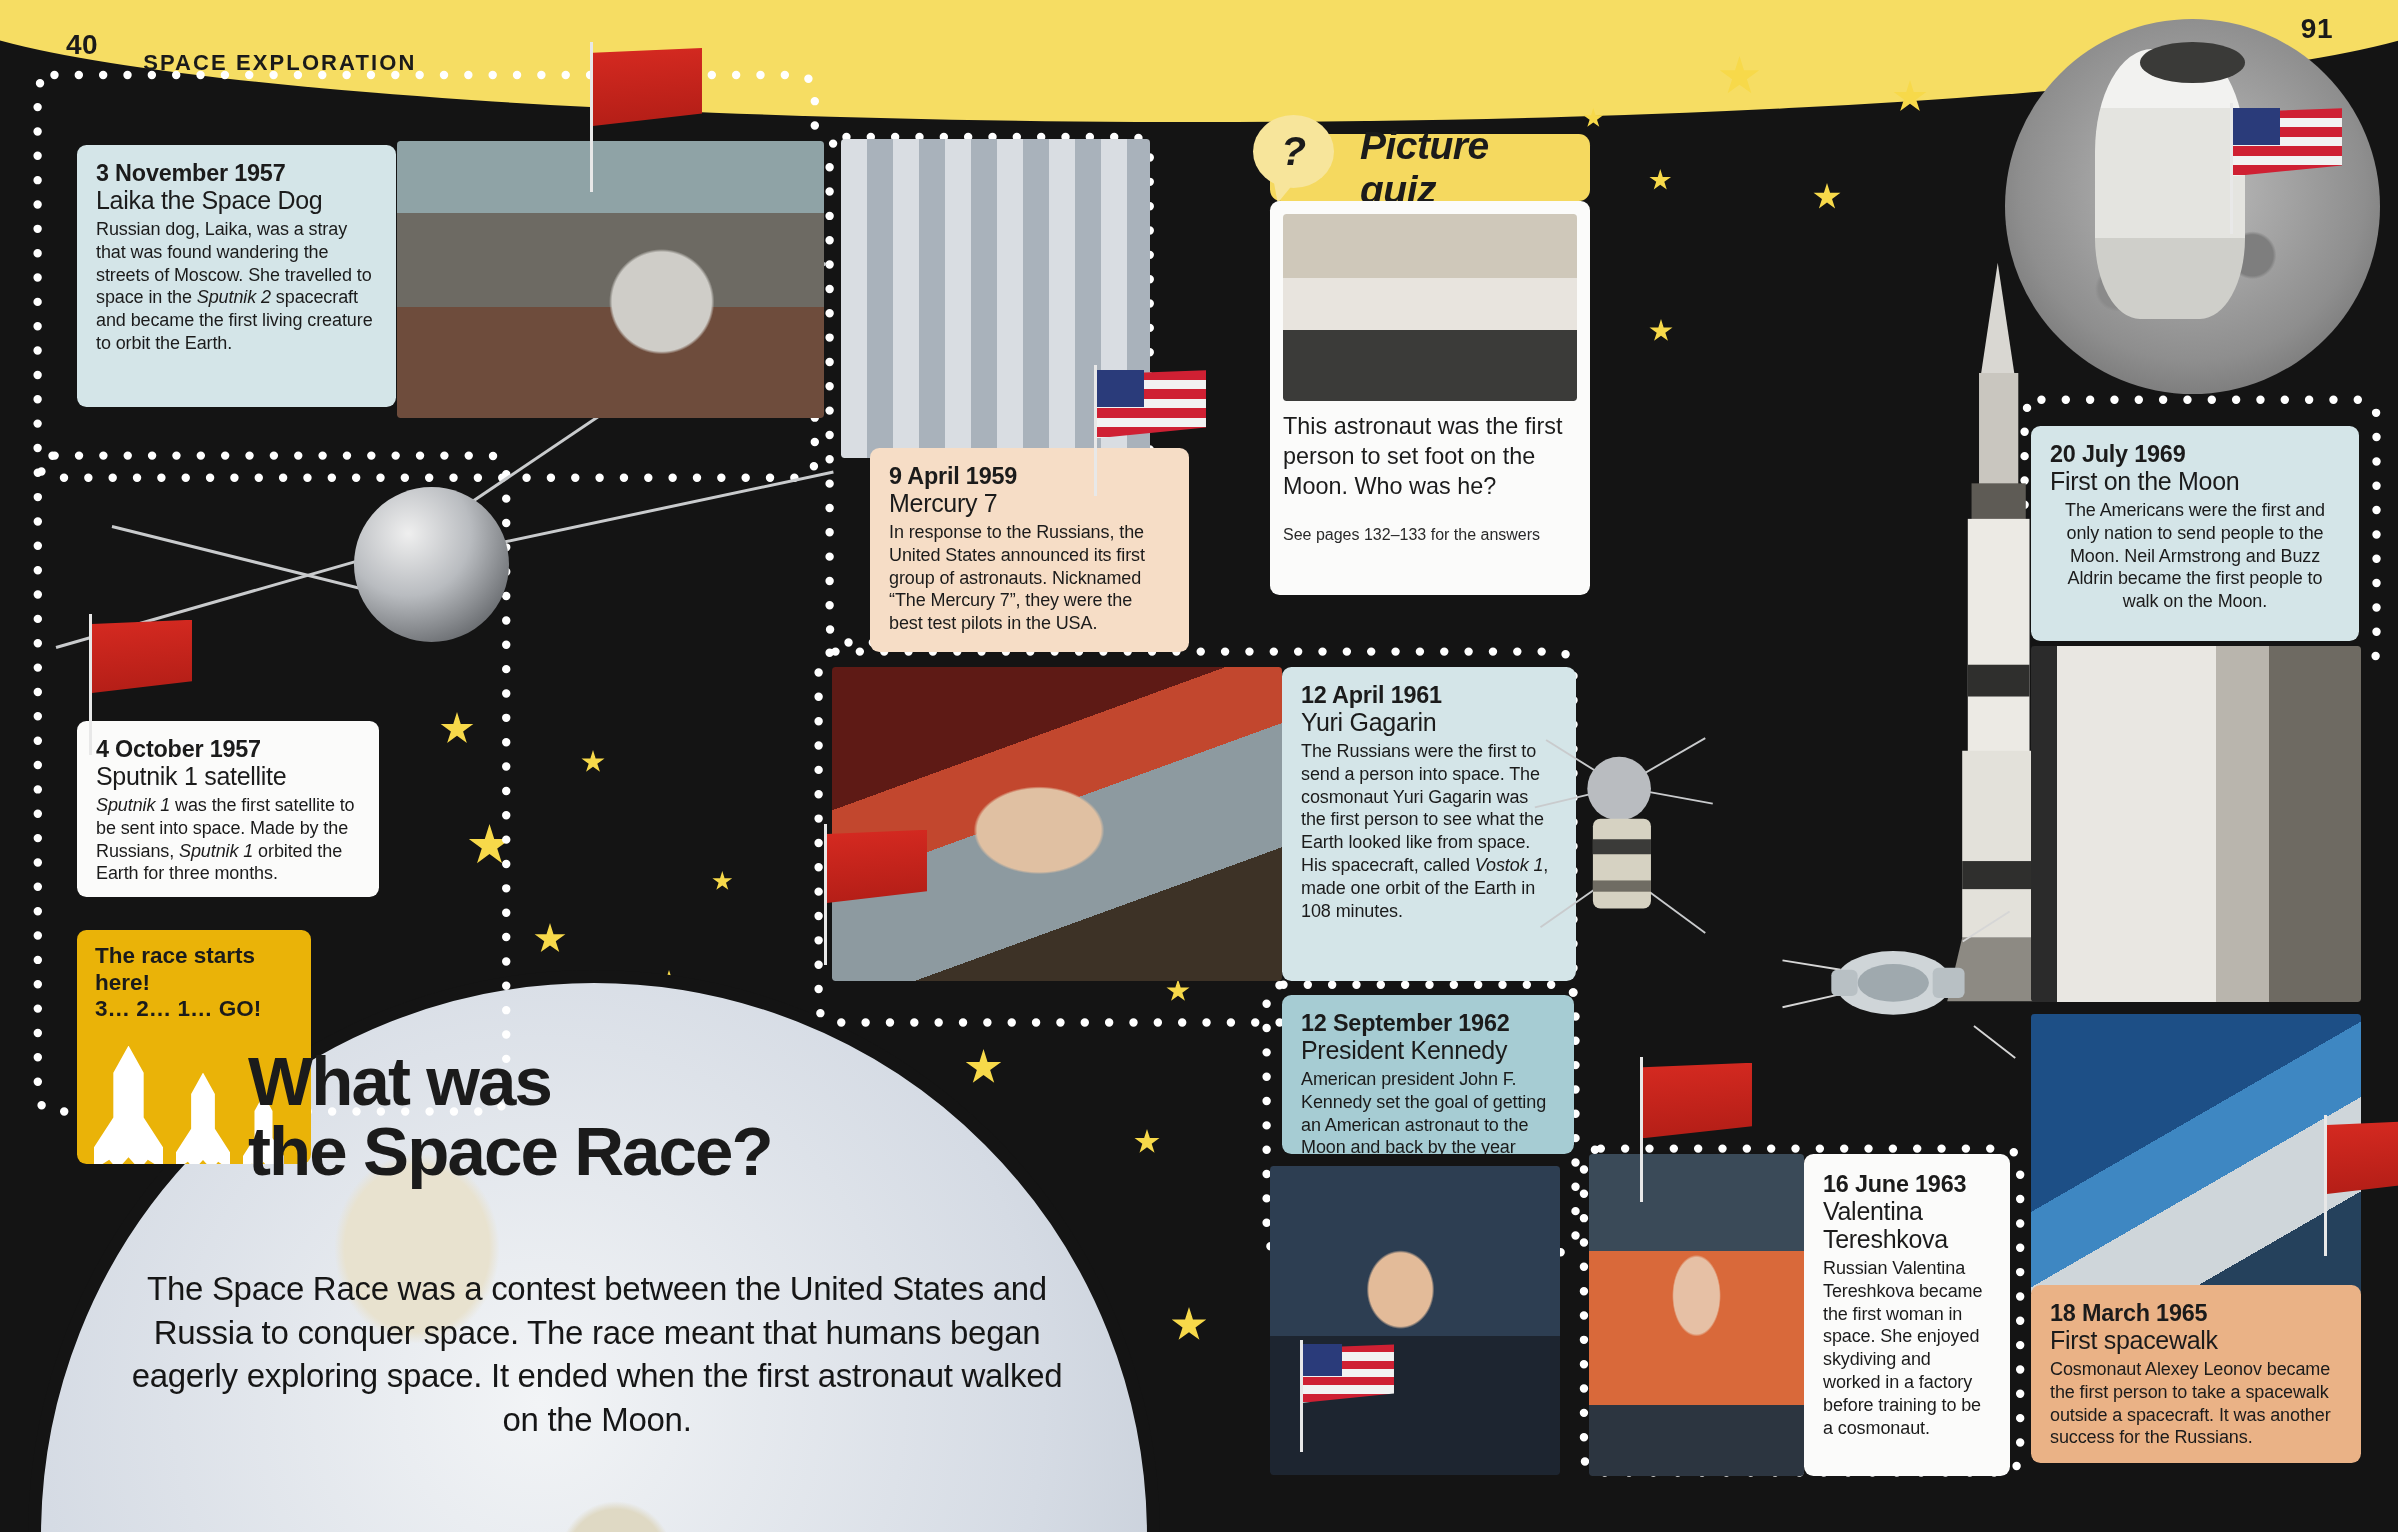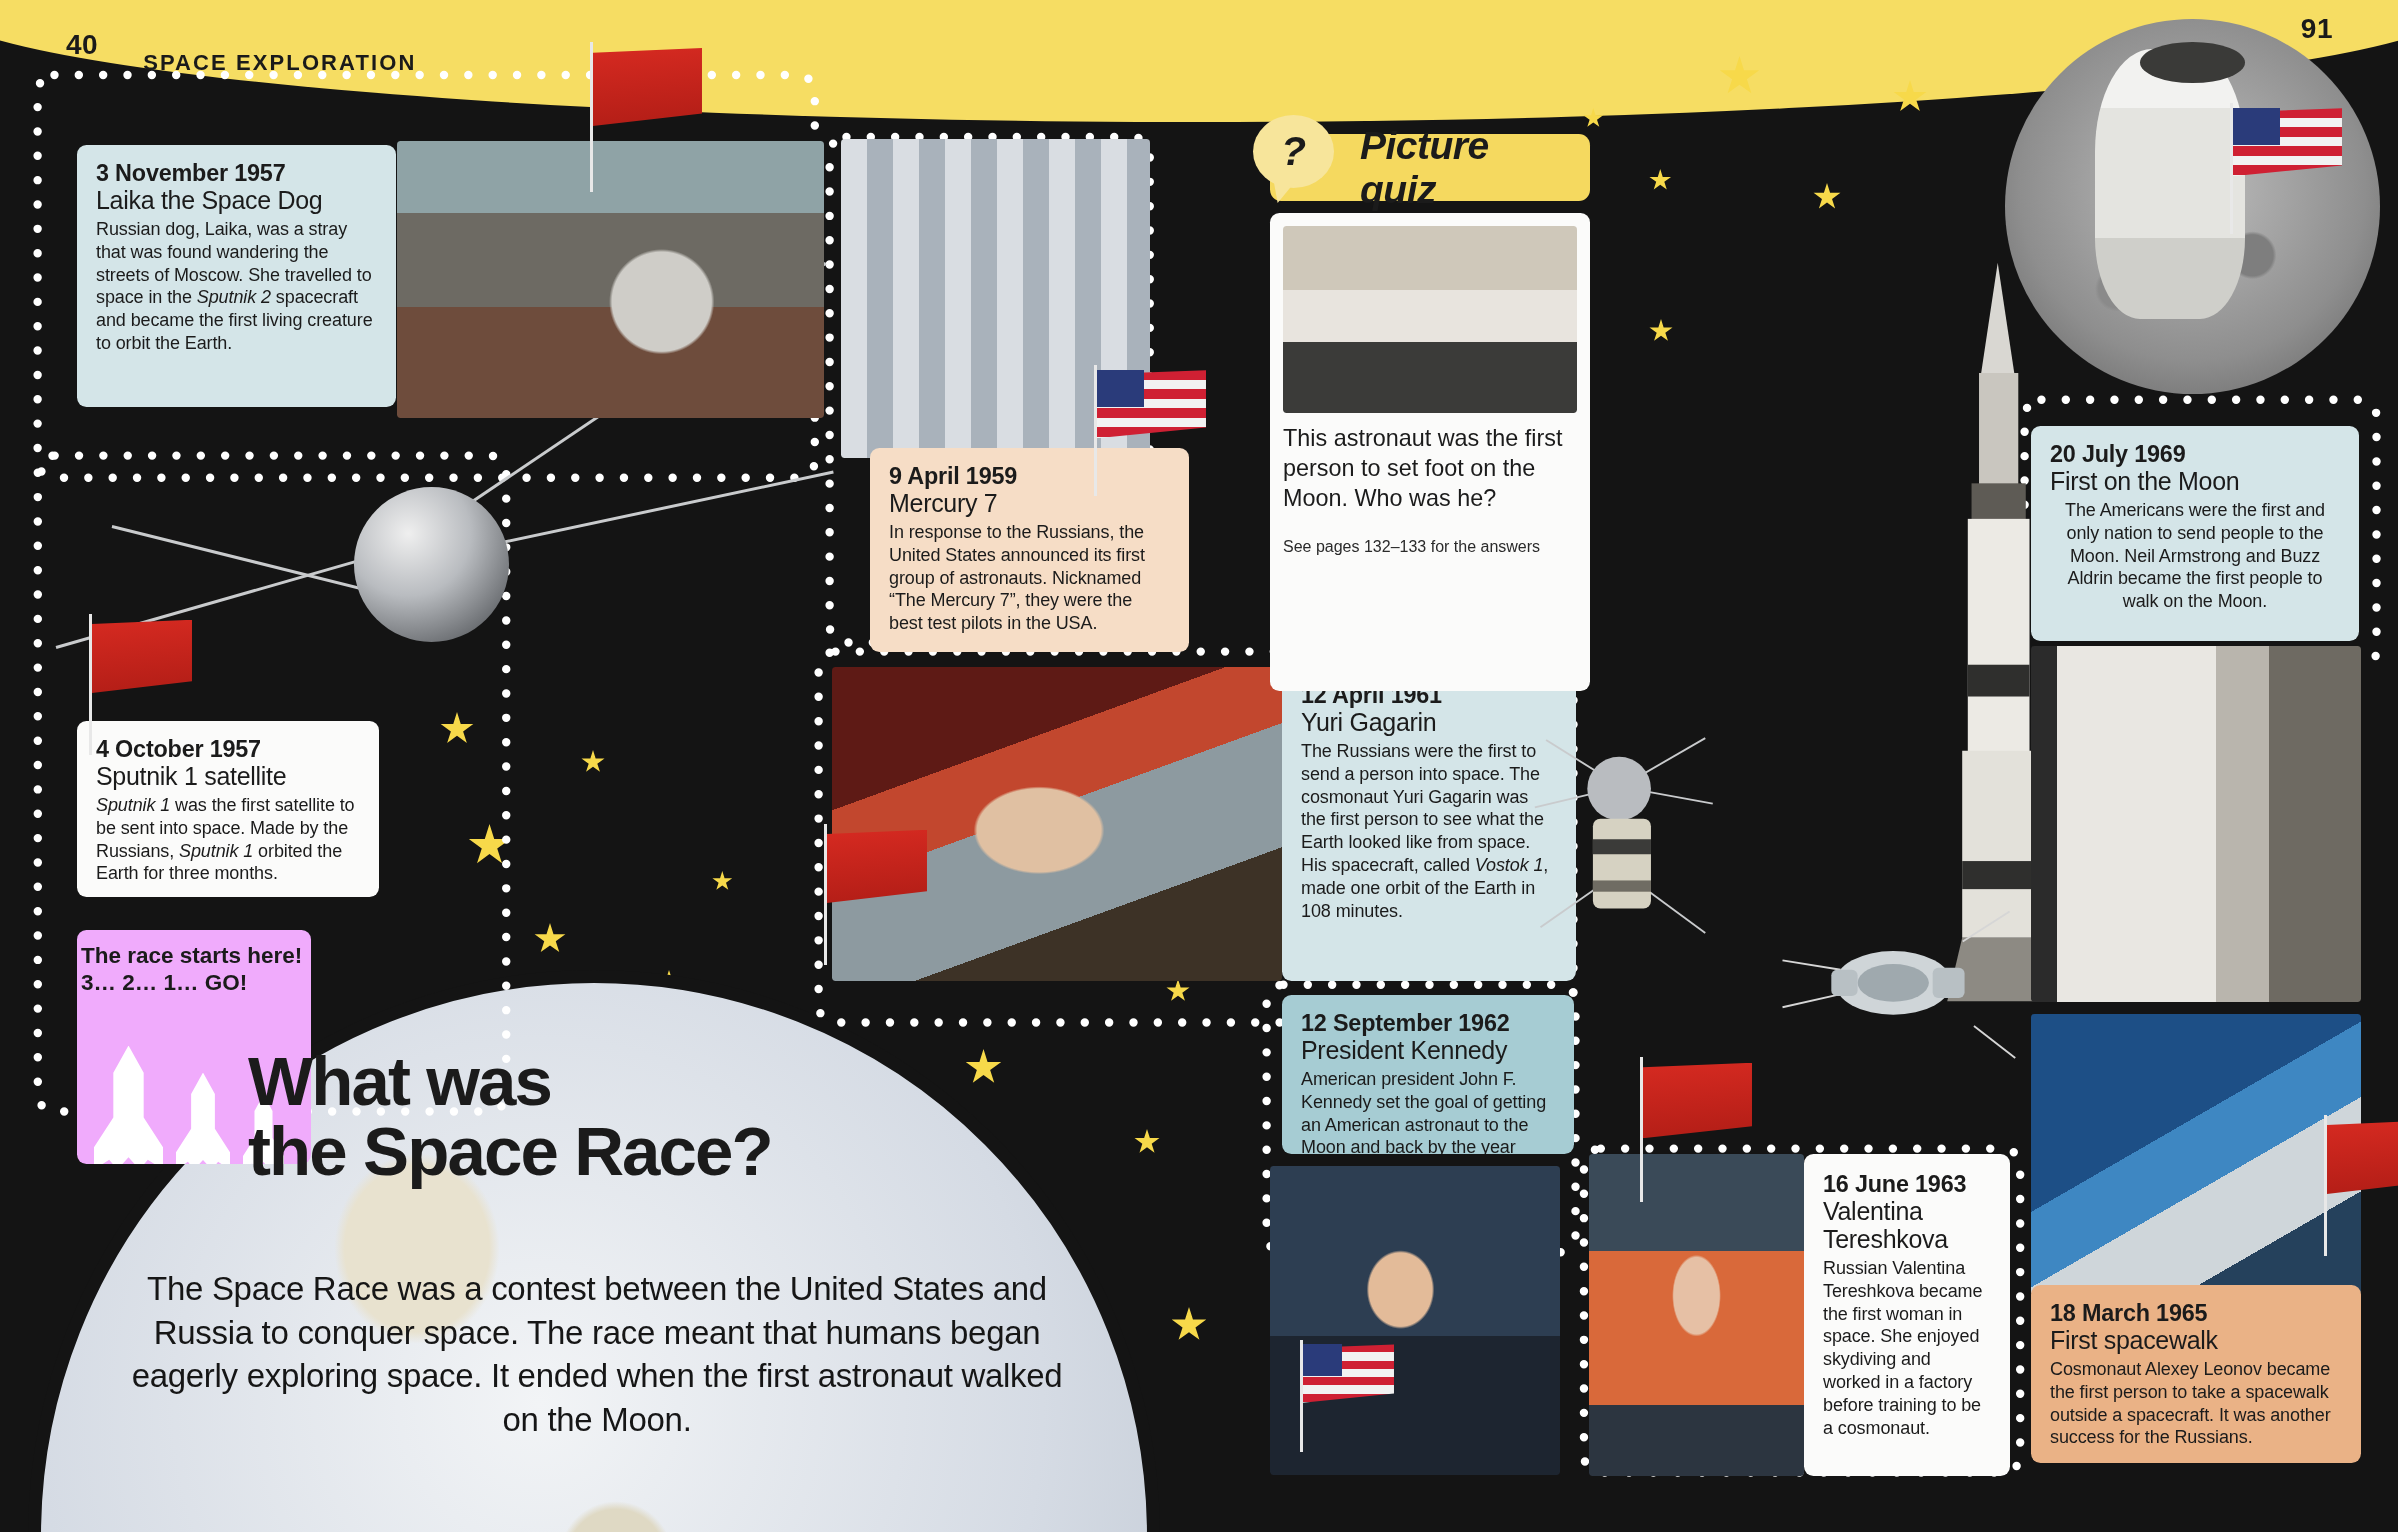--- a/index.html
+++ b/index.html
@@ -117,22 +117,22 @@
   .bubble:after{content:"";position:absolute;left:20.6px;bottom:-15px;width:22.5px;height:22.5px;
      background:#f7e59b;clip-path:polygon(0 0,100% 0,18% 100%);}
   .bubble span{font-size:41px;font-weight:700;font-style:italic;color:#1b1b1b;
      position:relative;z-index:2;}
   .quiz-card{position:absolute;z-index:6;background:#fbfbfa;border-radius:9.4px;
      padding:13px;box-sizing:border-box;}
   .quiz-card .qtext{font-size:23.4px;line-height:1.28;color:#1b1b1b;margin-top:11.2px;}
   .quiz-card .qref{font-size:16px;color:#2a2a2a;margin-top:24px;}
 
   
-  .race-box{position:absolute;z-index:5;background:#f0abfc;border-radius:9.4px;
-     padding:13px 4px;box-sizing:border-box;overflow:hidden;}
+  .race-box{position:absolute;z-index:5;background:#eab308;border-radius:9.4px;
+     padding:13px 18px;box-sizing:border-box;overflow:hidden;}
   .race-box .rtxt{font-size:22.5px;font-weight:700;line-height:1.18;color:#1b1b1b;}
   .rockets{position:absolute;left:17px;bottom:-5.6px;display:flex;align-items:flex-end;gap:13px;}
   .rk{background:#ffffff;}
   .rk.big{width:69px;height:124px;clip-path:polygon(50% 0,72% 22%,72% 58%,100% 82%,100% 100%,78% 92%,66% 100%,50% 90%,34% 100%,22% 92%,0 100%,0 82%,28% 58%,28% 22%);}
   .rk.mid{width:54px;height:97px;clip-path:polygon(50% 0,72% 22%,72% 58%,100% 82%,100% 100%,78% 92%,66% 100%,50% 90%,34% 100%,22% 92%,0 100%,0 82%,28% 58%,28% 22%);}
   .rk.sml{width:41px;height:75px;clip-path:polygon(50% 0,72% 22%,72% 58%,100% 82%,100% 100%,78% 92%,66% 100%,50% 90%,34% 100%,22% 92%,0 100%,0 82%,28% 58%,28% 22%);}
 
   
   .bigtitle{position:absolute;z-index:6;color:#1b1b1b;font-weight:700;
      font-size:69px;line-height:1.02;letter-spacing:-1.9px;}
@@ -273,21 +273,21 @@
     <div class="ttl">Valentina Tereshkova</div>
     <div class="body">Russian Valentina Tereshkova became the first woman in space. She enjoyed skydiving and worked in a factory before training to be a cosmonaut.</div>
   </div>
 
   <div class="quiz-head" style="left:1270px;top:134px;width:320px;height:67px;">
     <div class="bubble">
       <span>?</span>
     </div>
     <div class="qtitle">Picture quiz</div>
   </div>
-  <div class="quiz-card" style="left:1270px;top:201px;width:320px;height:478px;margin-top:12px;">
+  <div class="quiz-card" style="left:1270px;top:201px;width:320px;height:394px;">
     <div class="photo ph-quiz" style="position:relative;left:0;top:0;width:294px;height:187px;"></div>
     <div class="qtext">This astronaut was the first person to set foot on the Moon. Who was he?</div>
     <div class="qref">See pages 132–133 for the answers</div>
   </div>
 
   <div class="moon" style="left:2005px;top:19px;width:375px;height:375px;">
     <div class="moon-astro"></div>
     <div class="moon-visor" style="left:36%;top:6%;width:28%;height:11%;"></div>
   </div>
   <div class="card bg-blue center" style="left:2031px;top:426px;width:328px;height:215px;text-align:left;">

